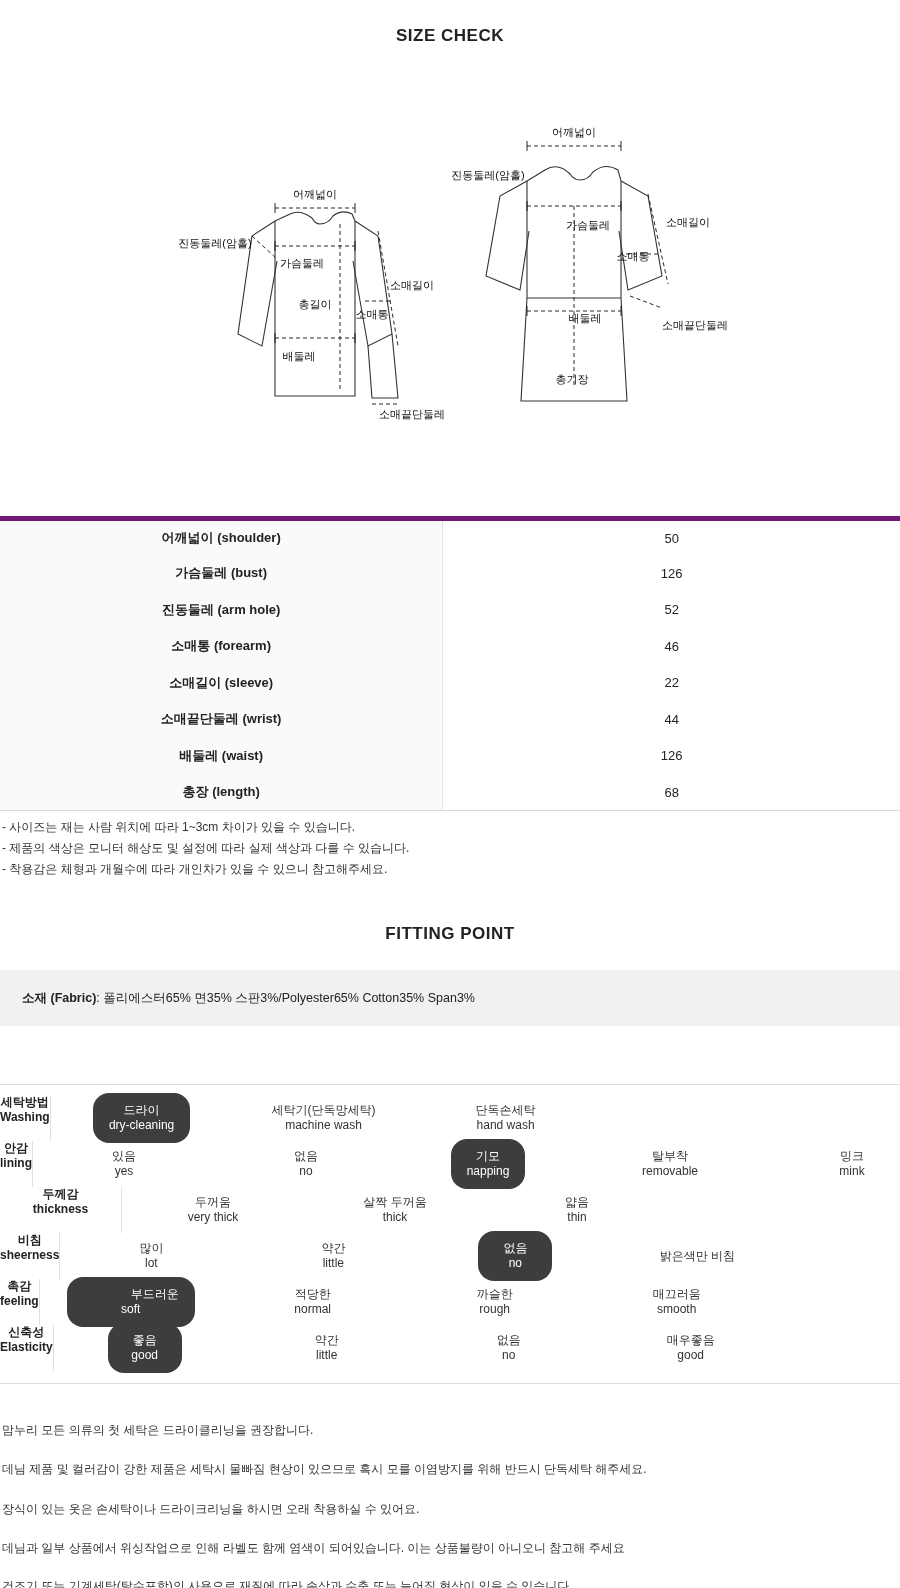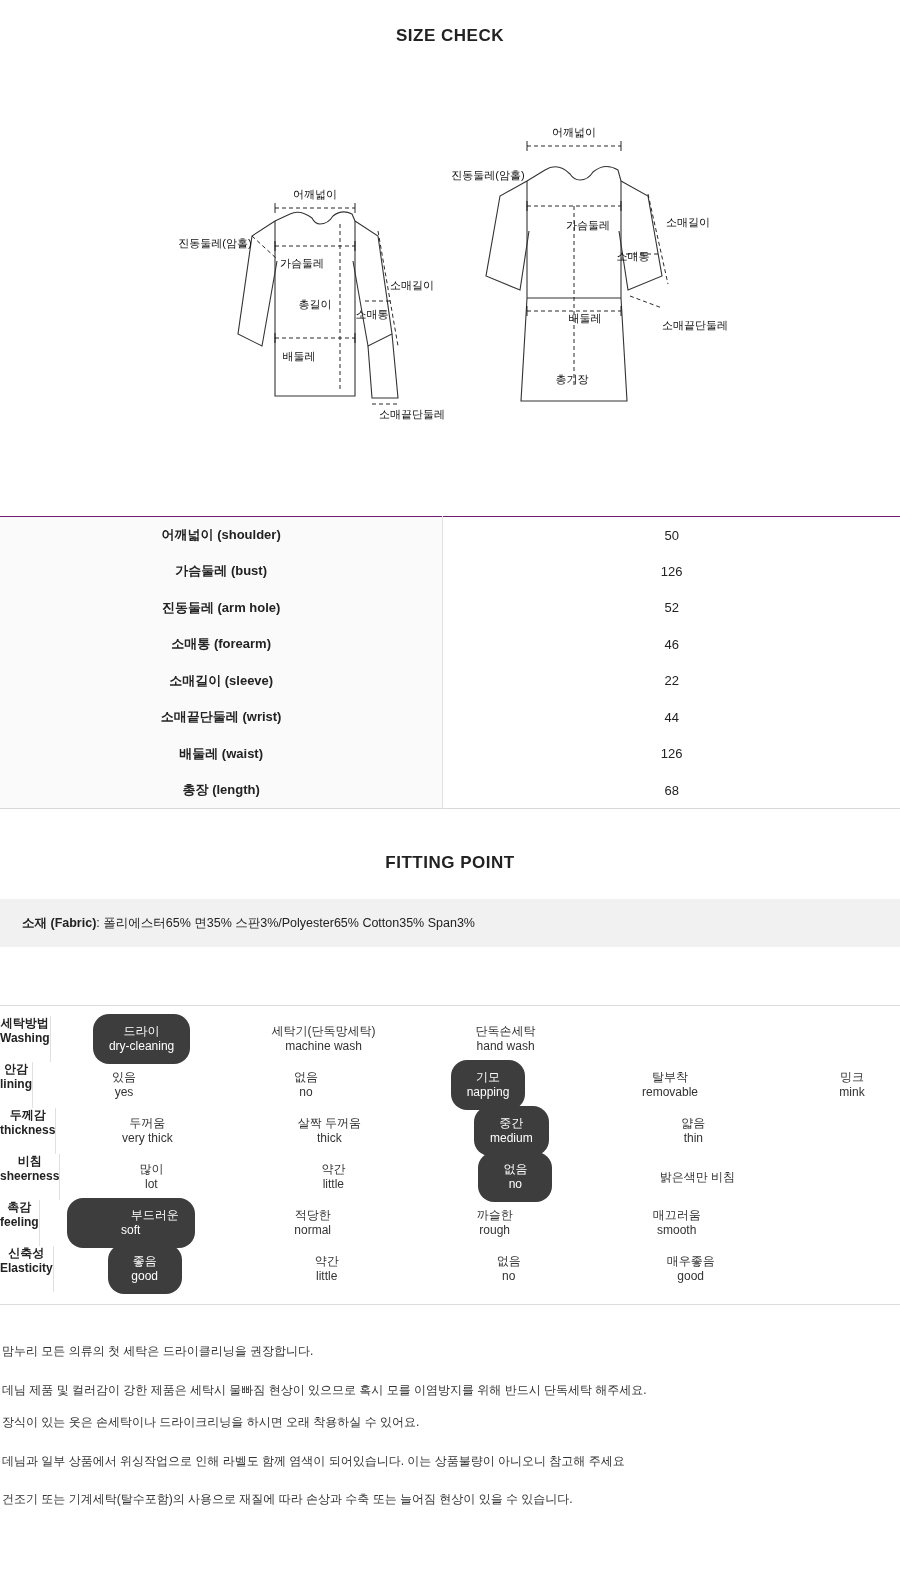--- a/index.html
+++ b/index.html
@@ -31,21 +31,21 @@
   .diagram-area {
     position: relative;
     height: 470px;
   }
   .diagram-area svg { display: block; }
 
   
   .size-table {
     width: 100%;
     border-collapse: collapse;
-    border-top: 1px solid #701a75;
+    border-top: 5px solid #701a75;
     border-bottom: 1px solid #d8d8d8;
   }
   .size-table td {
     height: 36.5px;
     font-size: 13px;
     color: #222;
     border: none;
   }
   .size-table td.label {
     width: 49.2%;
@@ -70,21 +70,21 @@
     color: #333;
     line-height: 1.75;
   }
 
   
   #fitting-point-title { padding-top: 44px; }
 
   .fabric-bar {
     margin-top: 26px;
     background: #f1f1f1;
-    height: 48px;
+    height: 56px;
     display: flex;
     align-items: center;
     padding-left: 22px;
     font-size: 12.5px;
     color: #222;
   }
   .fabric-bar .fabric-key { font-weight: bold; }
 
   
   .fitting-wrap {
@@ -135,21 +135,21 @@
   .fit-opt .pill .l1, .fit-opt .pill .l2 { display: block; }
 
   
   .bottom-notes {
     padding: 34px 2px 30px 2px;
     font-size: 12px;
     color: #333;
     line-height: 2.05;
   }
   .bottom-notes p { margin: 0 0 14px 0; }
-  .bottom-notes p.tight { margin-bottom: 8px; }
+  .bottom-notes p.tight { margin-bottom: 16px; }
 </style>
 </head>
 <body>
 
 <div class="page">
 
   <div class="section-title" id="size-check-title">SIZE CHECK</div>
 
   <div class="diagram-area">
     <svg width="900" height="470" viewBox="0 0 900 470">
@@ -268,20 +268,25 @@
           <td class="value">126</td>
         </tr>
         <tr>
           <td class="label">총장 (length)</td>
           <td class="value">68</td>
         </tr>
       </tbody>
   </table>
 
 
+  <div class="notes" id="size-notes">
+      <div>- 사이즈는 재는 사람 위치에 따라 1~3cm 차이가 있을 수 있습니다.</div>
+      <div>- 제품의 색상은 모니터 해상도 및 설정에 따라 실제 색상과 다를 수 있습니다.</div>
+      <div>- 착용감은 체형과 개월수에 따라 개인차가 있을 수 있으니 참고해주세요.</div>
+    </div>
 
   <div class="section-title" id="fitting-point-title">FITTING POINT</div>
 
   <div class="fabric-bar">
     <span class="fabric-key">소재 (Fabric)</span>
     <span class="fabric-value">: 폴리에스터65% 면35% 스판3%/Polyester65% Cotton35% Span3%</span>
   </div>
 
   <div class="fitting-wrap" id="fitting-grid">
       <div class="fit-row">
@@ -351,21 +356,20 @@
               <span class="l1" style="display: block;">두꺼움</span>
               <span class="l2" style="display: block;">very thick</span>
             </div>
           </div>
           <div class="fit-opt">
             <div>
               <span class="l1" style="display: block;">살짝 두꺼움</span>
               <span class="l2" style="display: block;">thick</span>
             </div>
           </div>
-          <div class="fit-opt"><span class="pill"><span class="l1" style="display: block;">중간</span><span class="l2" style="display: block;">medium</span></span></div>
           <div class="fit-opt">
             <div>
               <span class="l1" style="display: block;">얇음</span>
               <span class="l2" style="display: block;">thin</span>
             </div>
           </div>
           <div class="fit-opt"></div>
         </div>
       </div>
       <div class="fit-row">

